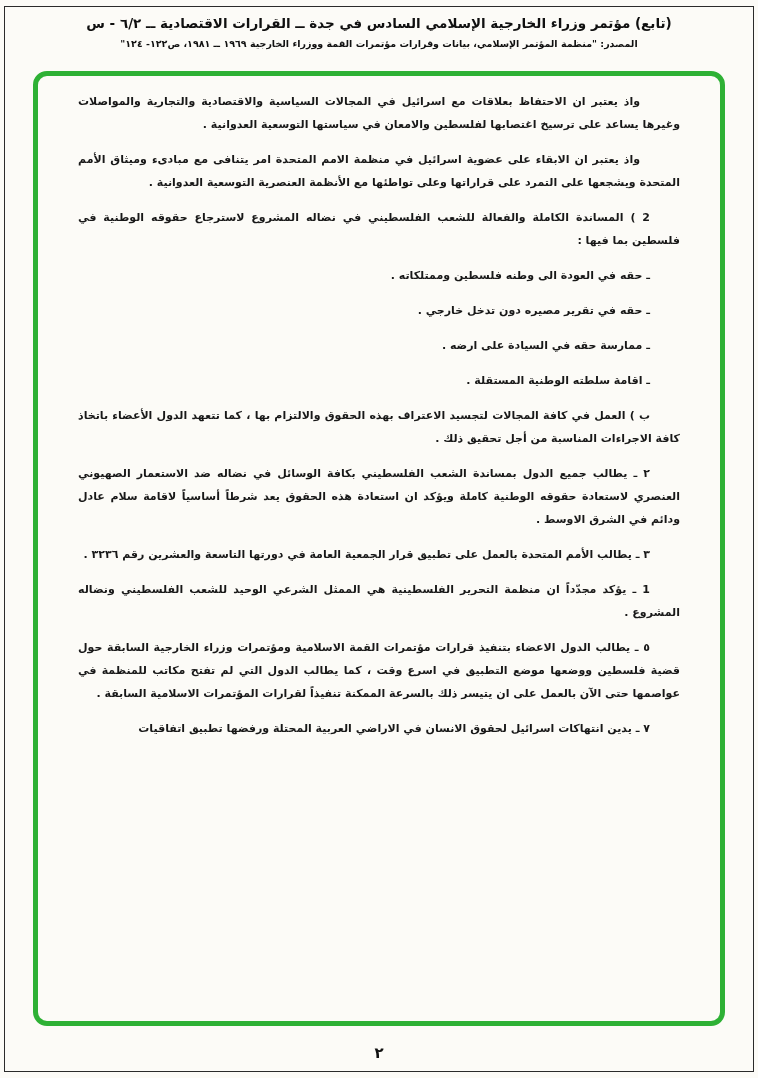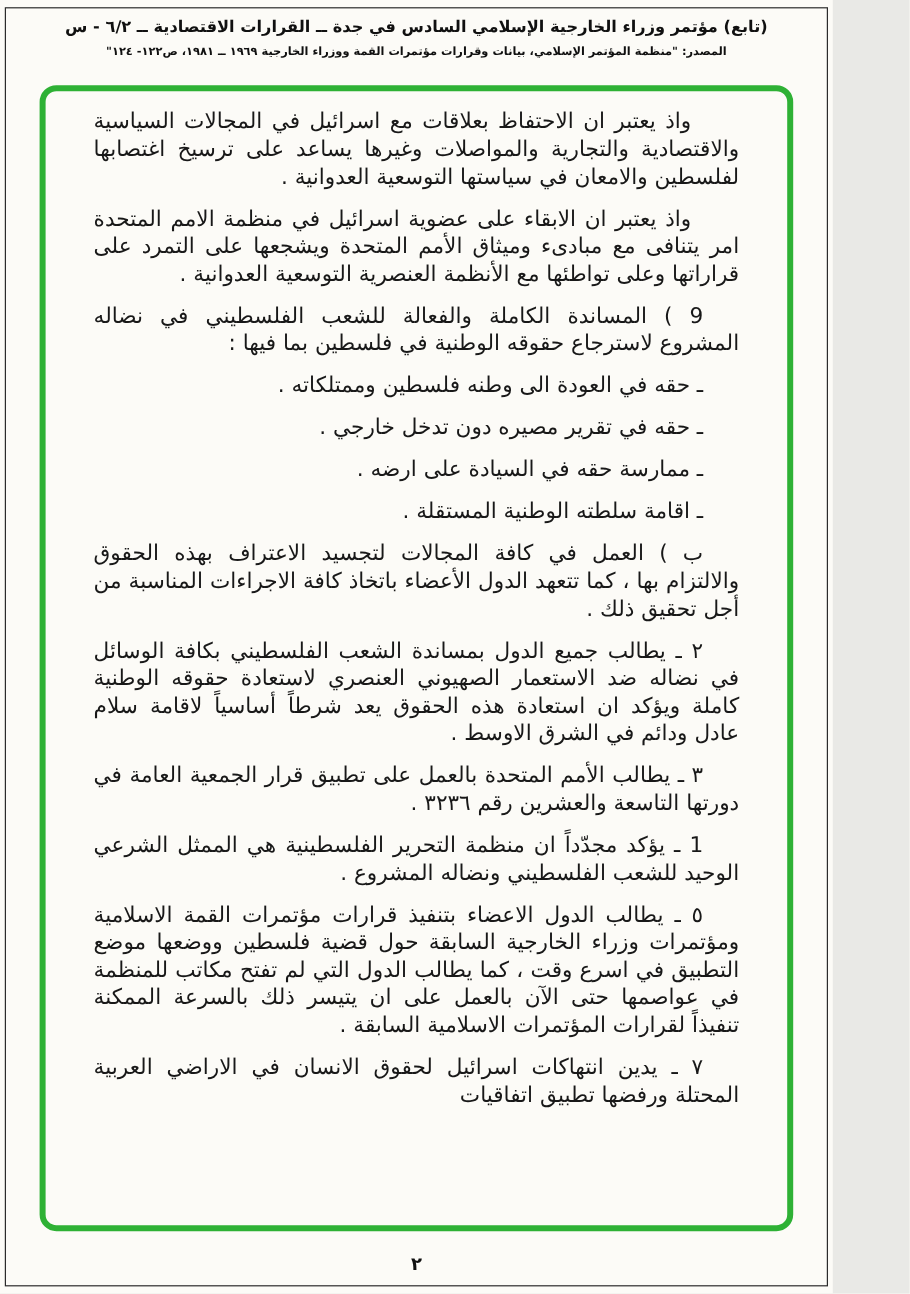--- a/index.html
+++ b/index.html
@@ -4,21 +4,21 @@
 <style>
   * { margin:0; padding:0; box-sizing:border-box; }
   html,body { width:758px; height:1078px; }
   body {
     background:#e9e9e6;
     font-family:"DejaVu Sans", sans-serif;
     color:#1b1b1b;
   }
   .page {
     position:relative;
-    width:694px; height:1078px;
+    width:758px; height:1078px;
     background:#fcfbf7;
     overflow:hidden;
   }
   .page-border {
     position:absolute;
     top:6px; left:4px; right:4px; bottom:6px;
     border:1px solid #2b2b2b;
     pointer-events:none;
   }
   .header { position:absolute; top:14px; left:30px; right:30px; text-align:center; }
@@ -44,24 +44,25 @@
     border:5px solid #2eb135;
     border-radius:14px;
     background:transparent;
     overflow:hidden;
   }
   .content {
     direction:rtl;
     text-align:justify;
     height:100%;
     padding:14px 40px 0 40px;
-    font-size:18px;
+    font-size:11px;
     line-height:23px;
     overflow:hidden;
     color:#181818;
+    font-weight:bold;
   }
   .para   { text-indent:40px; margin-bottom:12px; }
   .decree { text-indent:67px; margin:14px 0 26px; }
   .item   { text-indent:30px; margin-bottom:12px; }
   .sub    { padding-right:30px; margin-bottom:12px; text-align:right; }
   .page-number {
     position:absolute;
     bottom:16px; left:0; right:0;
     text-align:center;
     font-weight:bold;
@@ -78,21 +79,21 @@
 
   <header class="header">
     <div class="header-title">(تابع) مؤتمر وزراء الخارجية الإسلامي السادس في جدة ــ القرارات الاقتصادية ــ ٦/٢ - س</div>
     <div class="header-source">المصدر: "منظمة المؤتمر الإسلامي، بيانات وقرارات مؤتمرات القمة ووزراء الخارجية ١٩٦٩ ــ ١٩٨١، ص١٢٢- ١٢٤"</div>
   </header>
 
   <div class="green-box" style="border-color: rgb(46, 177, 53);">
     <div class="content">
       <p class="para">واذ يعتبر ان الاحتفاظ بعلاقات مع اسرائيل في المجالات السياسية والاقتصادية والتجارية والمواصلات وغيرها يساعد على ترسيخ اغتصابها لفلسطين والامعان في سياستها التوسعية العدوانية .</p>
       <p class="para">واذ يعتبر ان الابقاء على عضوية اسرائيل في منظمة الامم المتحدة امر يتنافى مع مبادىء وميثاق الأمم المتحدة ويشجعها على التمرد على قراراتها وعلى تواطئها مع الأنظمة العنصرية التوسعية العدوانية .</p>
-      <p class="item">9 ) المساندة الكاملة والفعالة للشعب الفلسطيني في نضاله المشروع لاسترجاع حقوقه الوطنية في فلسطين بما فيها :</p>
+      <p class="item">2 ) المساندة الكاملة والفعالة للشعب الفلسطيني في نضاله المشروع لاسترجاع حقوقه الوطنية في فلسطين بما فيها :</p>
       <p class="sub">ـ حقه في العودة الى وطنه فلسطين وممتلكاته .</p>
       <p class="sub">ـ حقه في تقرير مصيره دون تدخل خارجي .</p>
       <p class="sub">ـ ممارسة حقه في السيادة على ارضه .</p>
       <p class="sub">ـ اقامة سلطته الوطنية المستقلة .</p>
       <p class="item">ب ) العمل في كافة المجالات لتجسيد الاعتراف بهذه الحقوق والالتزام بها ، كما تتعهد الدول الأعضاء باتخاذ كافة الاجراءات المناسبة من أجل تحقيق ذلك .</p>
       <p class="item">٢ ـ يطالب جميع الدول بمساندة الشعب الفلسطيني بكافة الوسائل في نضاله ضد الاستعمار الصهيوني العنصري لاستعادة حقوقه الوطنية كاملة ويؤكد ان استعادة هذه الحقوق يعد شرطاً أساسياً لاقامة سلام عادل ودائم في الشرق الاوسط .</p>
       <p class="item">٣ ـ يطالب الأمم المتحدة بالعمل على تطبيق قرار الجمعية العامة في دورتها التاسعة والعشرين رقم ٣٢٣٦ .</p>
       <p class="item">1 ـ يؤكد مجدّداً ان منظمة التحرير الفلسطينية هي الممثل الشرعي الوحيد للشعب الفلسطيني ونضاله المشروع .</p>
       <p class="item">٥ ـ يطالب الدول الاعضاء بتنفيذ قرارات مؤتمرات القمة الاسلامية ومؤتمرات وزراء الخارجية السابقة حول قضية فلسطين ووضعها موضع التطبيق في اسرع وقت ، كما يطالب الدول التي لم تفتح مكاتب للمنظمة في عواصمها حتى الآن بالعمل على ان يتيسر ذلك بالسرعة الممكنة تنفيذاً لقرارات المؤتمرات الاسلامية السابقة .</p>
       <p class="item">٧ ـ يدين انتهاكات اسرائيل لحقوق الانسان في الاراضي العربية المحتلة ورفضها تطبيق اتفاقيات</p>

